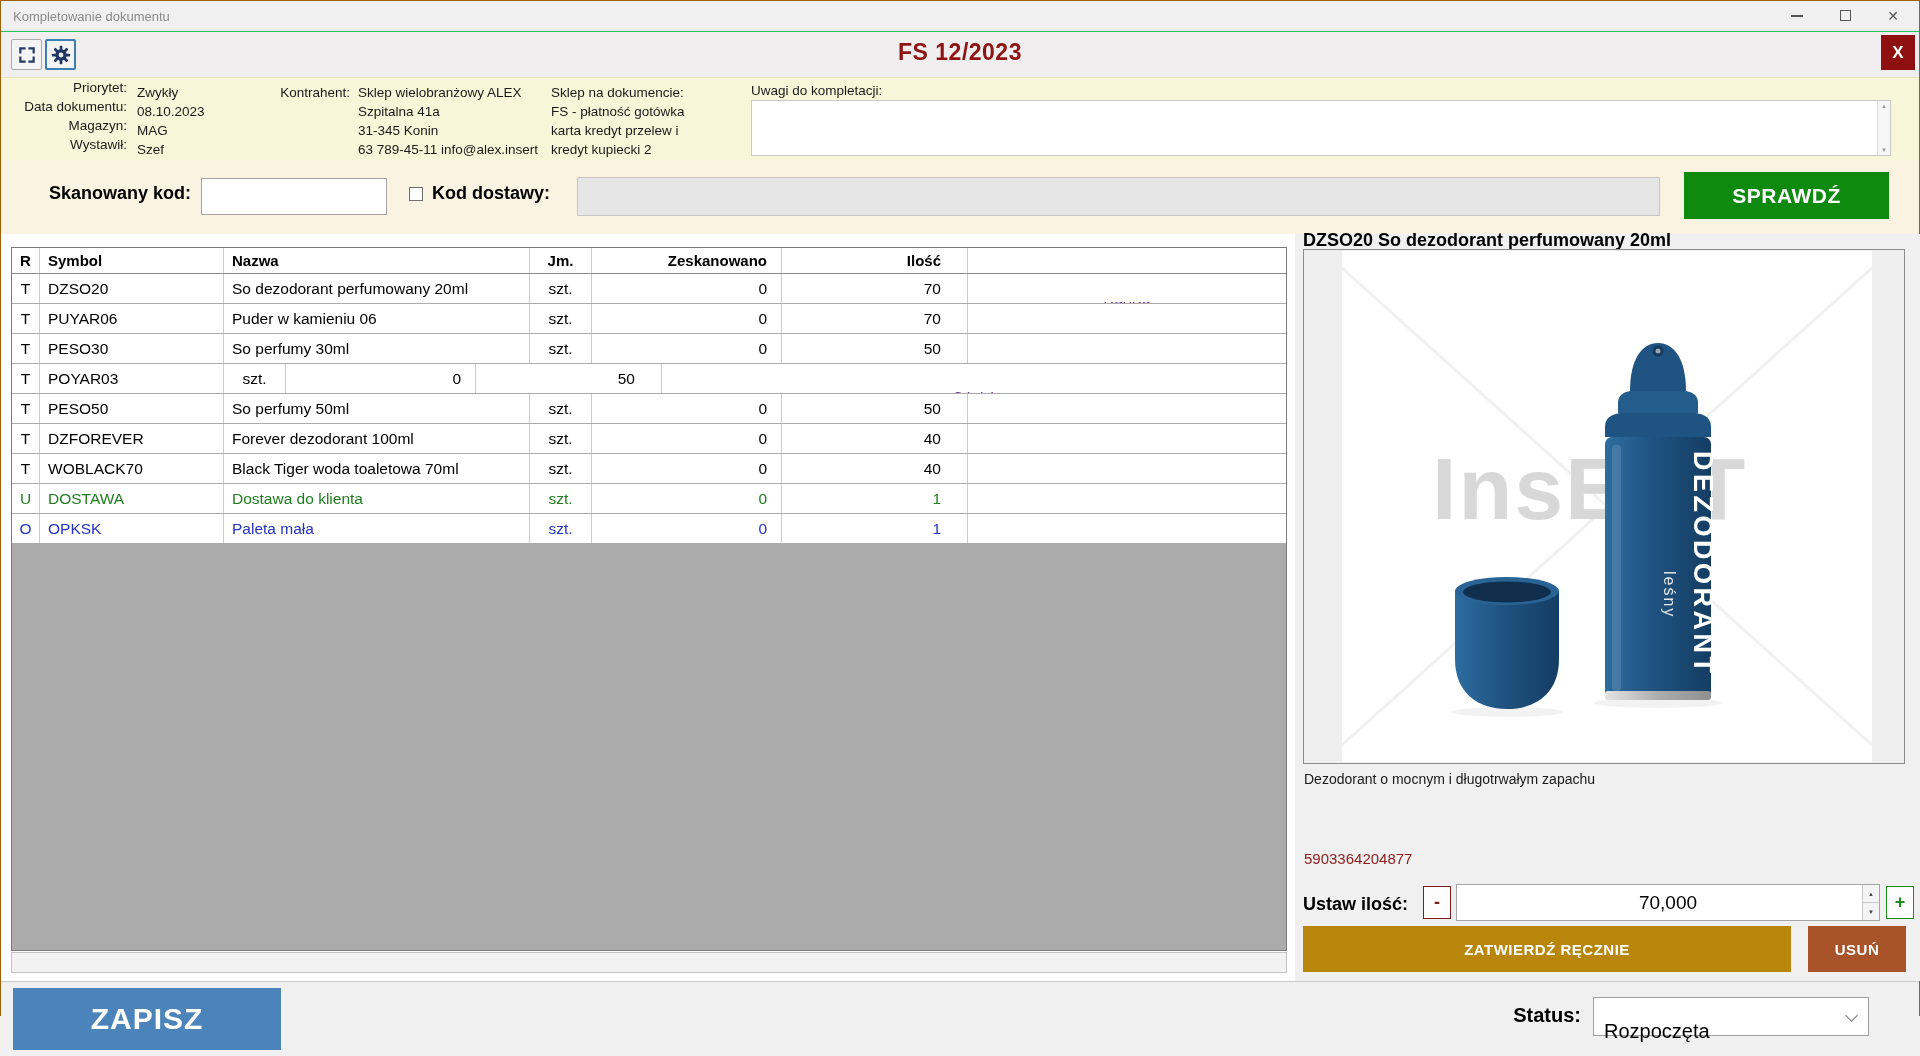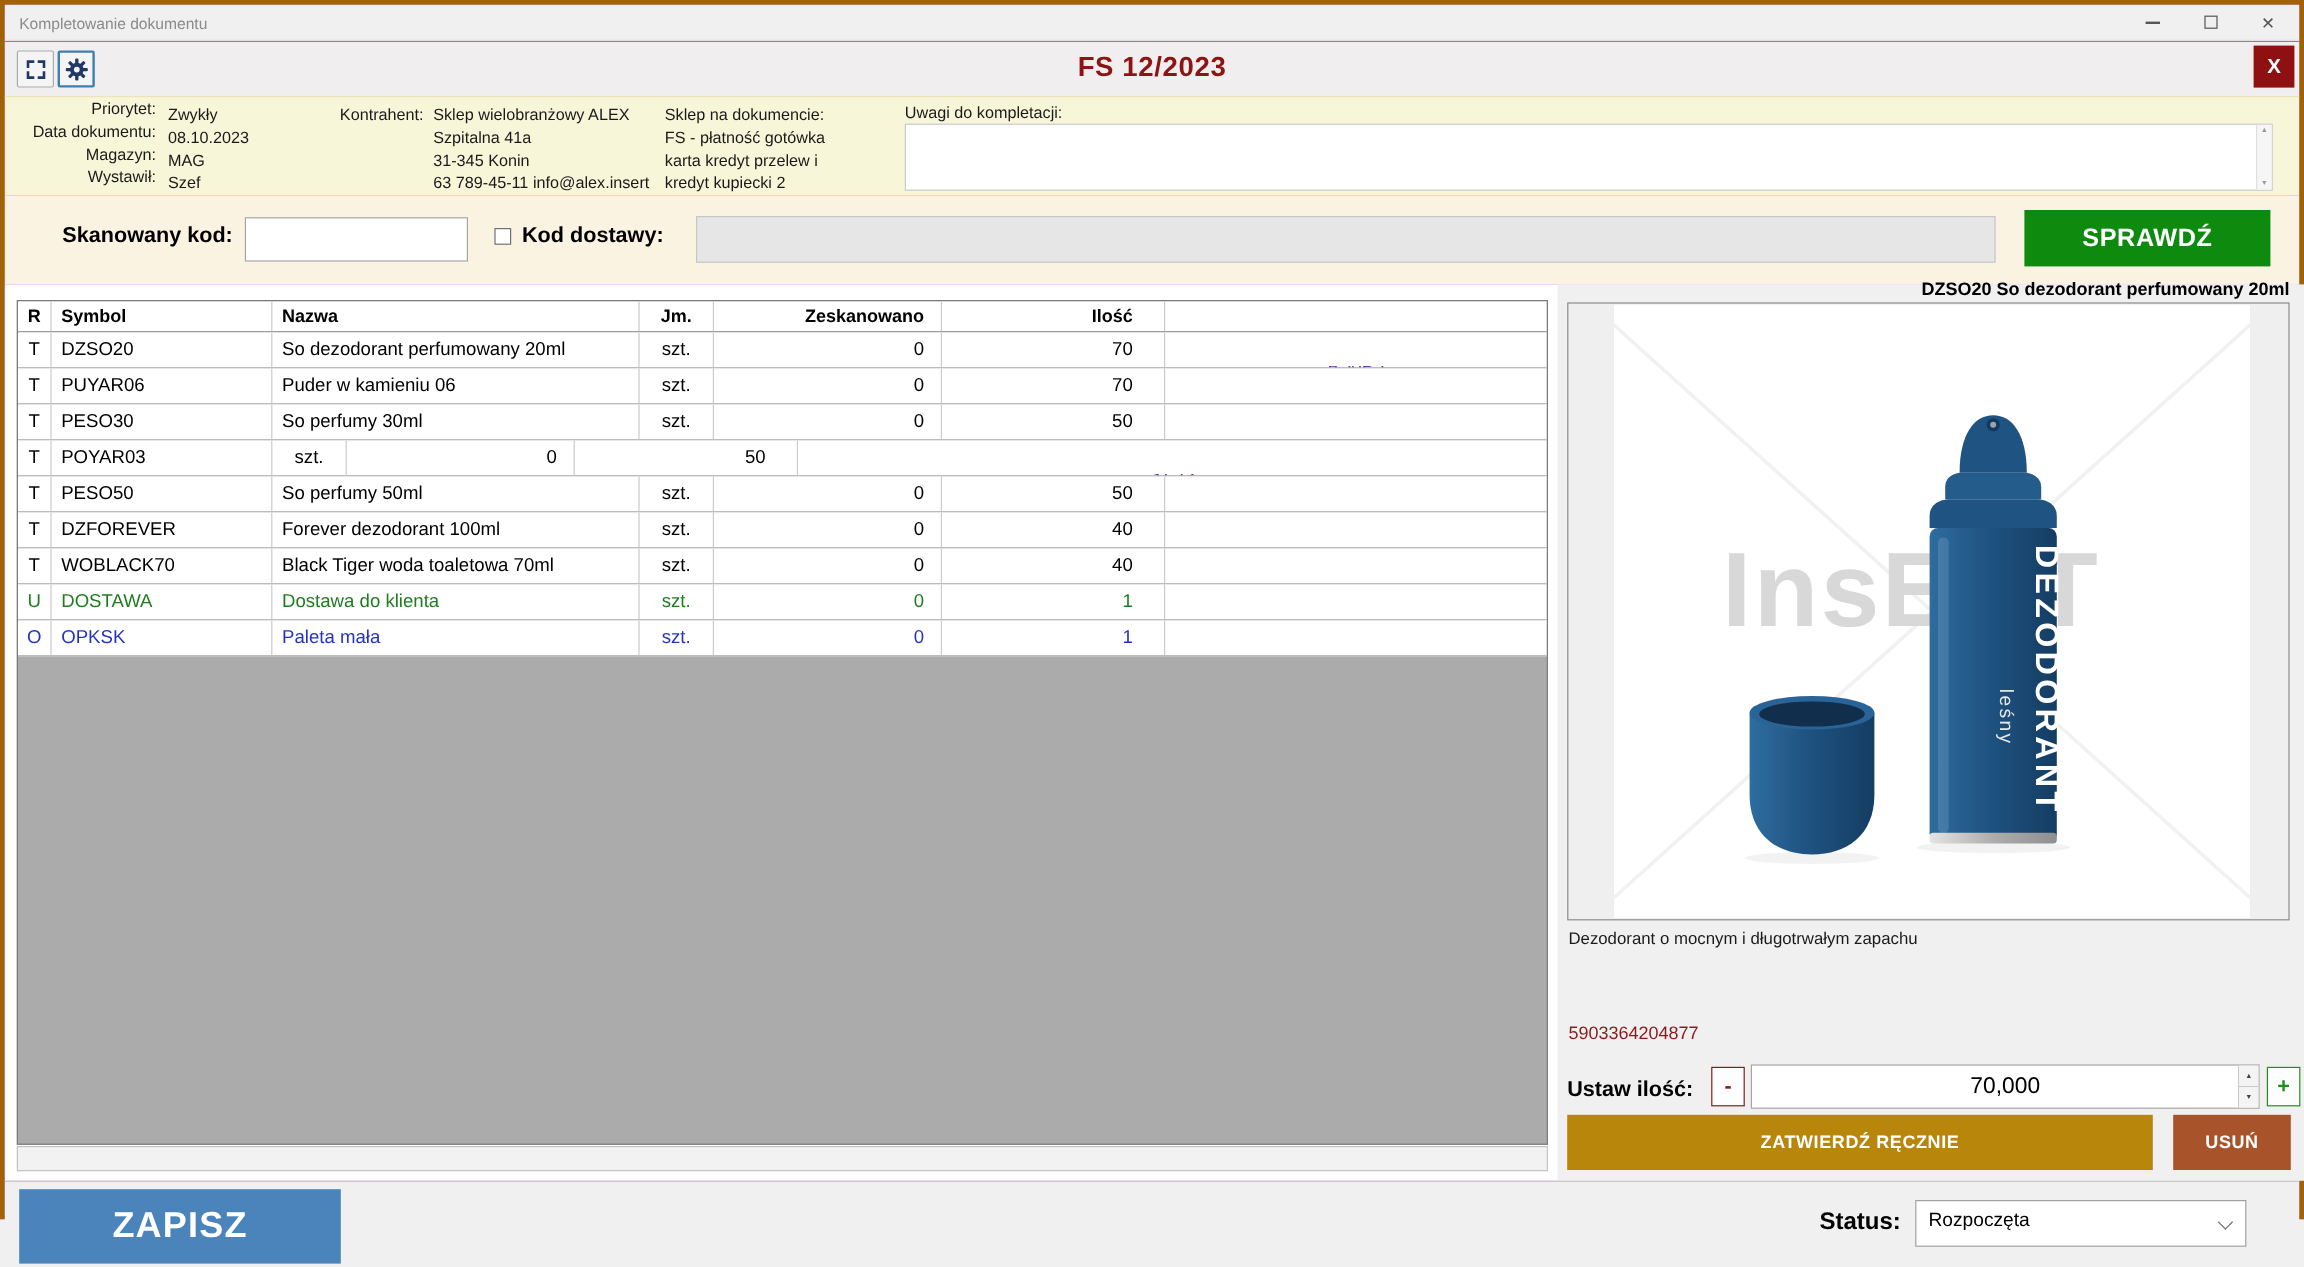--- a/index.html
+++ b/index.html
@@ -1,18 +1,18 @@
 <!DOCTYPE html>
 <html><head>
 <meta charset="utf-8">
 <style>
   * { margin:0; padding:0; box-sizing:border-box; }
   html,body { width:1920px; height:1056px; overflow:hidden; }
   body { font-family:"Liberation Sans", sans-serif; background:#F0F0F0; position:relative; }
-  #win { position:absolute; left:0; top:0; width:1920px; height:1016px; background:#d946ef; border:4px solid #a16207; }
+  #win { position:absolute; left:0; top:0; width:1920px; height:1016px; background:#22c55e; border:1px solid #a16207; }
 
   
   .titlebar { position:absolute; left:0; top:0; width:100%; height:30px; background:#F0F0F0; border-bottom:1px solid #E2E2E2; }
   .titlebar-text { position:absolute; left:12px; top:8px; font-size:13px; color:#8A8A8A; }
   .winctl { position:absolute; top:0; width:44px; height:29px; display:flex; align-items:center; justify-content:center; color:#555; cursor:default; }
   .wc-min { right:100px; } .wc-max { right:52px; } .wc-close { right:4px; }
   .wc-min .bar { width:12px; height:2px; background:#555; }
   .wc-max .box { width:11px; height:11px; border:1.5px solid #555; }
   .wc-close span { font-size:14px; }
 
@@ -60,42 +60,42 @@
   .c2 { width:306px; justify-content:flex-start; padding-left:8px; }
   .c3 { width:62px; } .c4 { width:190px; justify-content:flex-end; padding-right:14px; }
   .c5 { width:186px; justify-content:flex-end; padding-right:26px; }
   .c6 { flex:1; border-right:none;margin-top:28px; }
   .trow .c6 { color:#7030A0; }
   .type-u .cell { color:#1F7D1F; } .type-o .cell { color:#2433C0; }
   .hscroll { position:absolute; left:10px; top:718px; width:1276px; height:21px; background:#F2F2F2; border:1px solid #C2C2C2; }
 
   
   .right-panel { position:absolute; left:1294px; top:0; width:626px; height:747px; background:#F0F0F0; }
-  .prod-title { position:absolute; left:8px; top:-4px; width:602px; text-align:right; font-size:15px; font-weight:bold; color:#000; }
+  .prod-title { position:absolute; left:8px; top:-4px; width:602px; text-align:left; font-size:18px; font-weight:bold; color:#000; }
   .img-box { position:absolute; left:8px; top:15px; width:602px; height:515px; background:#EFEFEF; border:1px solid #8C8C8C; }
   .photo { position:absolute; left:38px; top:1px; width:530px; height:511px; background:#FFFFFF; }
   .prod-desc { position:absolute; left:9px; top:537px; font-size:14px; color:#1A1A1A; }
   .prod-barcode { position:absolute; left:9px; top:616px; font-size:15px; color:#8E1B1B; }
   .qty-label { position:absolute; left:8px; top:660px; font-size:18px; font-weight:bold; color:#000; }
   .btn-minus { position:absolute; left:128px; top:652px; width:28px; height:33px; background:#FDFDFD; border:1px solid #7B1E1E; color:#7B1E1E; font-size:18px; font-weight:bold; display:flex; align-items:center; justify-content:center; cursor:pointer; }
   .qty-input-wrap { position:absolute; left:161px; top:650px; width:424px; height:37px; background:#FFF; border:1px solid #A5A5A5; }
   .qty-value { position:absolute; left:0; top:0; width:100%; height:100%; text-align:center; line-height:35px; font-size:19px; color:#000; }
   .spinner { position:absolute; right:0; top:0; width:17px; height:100%; border-left:1px solid #C9C9C9; display:flex; flex-direction:column; }
   .spin-btn { flex:1; background:#F4F4F4; display:flex; align-items:center; justify-content:center; font-size:6px; color:#444; cursor:pointer; }
   .spin-up { border-bottom:1px solid #C9C9C9; }
   .btn-plus { position:absolute; left:591px; top:652px; width:28px; height:33px; background:#FDFDFD; border:1px solid #1E8E1E; color:#1E8E1E; font-size:18px; font-weight:bold; display:flex; align-items:center; justify-content:center; cursor:pointer; }
   .btn-approve { position:absolute; left:8px; top:692px; width:488px; height:46px; background:#B8860B; border:none; color:#FFF; font-size:15px; font-weight:bold; letter-spacing:0.5px; cursor:pointer; font-family:"Liberation Sans",sans-serif;}
   .btn-delete { position:absolute; left:513px; top:692px; width:98px; height:46px; background:#A8532A; border:none; color:#FFF; font-size:15px; font-weight:bold; letter-spacing:0.5px; cursor:pointer; font-family:"Liberation Sans",sans-serif;}
 
   
   .bottom-bar { position:absolute; left:0; top:980px; width:100%; height:76px; background:#F0F0F0; border-top:1px solid #C9C9C9; }
   .btn-zapisz { position:absolute; left:12px; top:6px; width:268px; height:62px; background:#4A84BA; border:none; color:#FFF; font-size:30px; font-weight:bold; letter-spacing:1px; cursor:pointer; font-family:"Liberation Sans",sans-serif;}
   .status-label { position:absolute; left:1460px; top:22px; width:120px; text-align:right; font-size:20px; font-weight:bold; color:#000; }
   .status-select { position:absolute; left:1592px; top:15px; width:276px; height:39px; background:#FFF; border:1px solid #A0A0A0; cursor:pointer; }
-  .status-value { position:absolute; left:10px; top:8px; font-size:16px; color:#000; }
+  .status-value { position:absolute; left:10px; top:22px; font-size:20px; color:#000; }
   .chevron { position:absolute; right:12px; top:13px; width:9px; height:9px; border-right:1.8px solid #707070; border-bottom:1.8px solid #707070; transform:rotate(45deg); }
 </style>
 </head>
 <body>
 
 <div id="win">
 
   <div class="titlebar">
     <span class="titlebar-text">Kompletowanie dokumentu</span>
     <div class="winctl wc-min">

